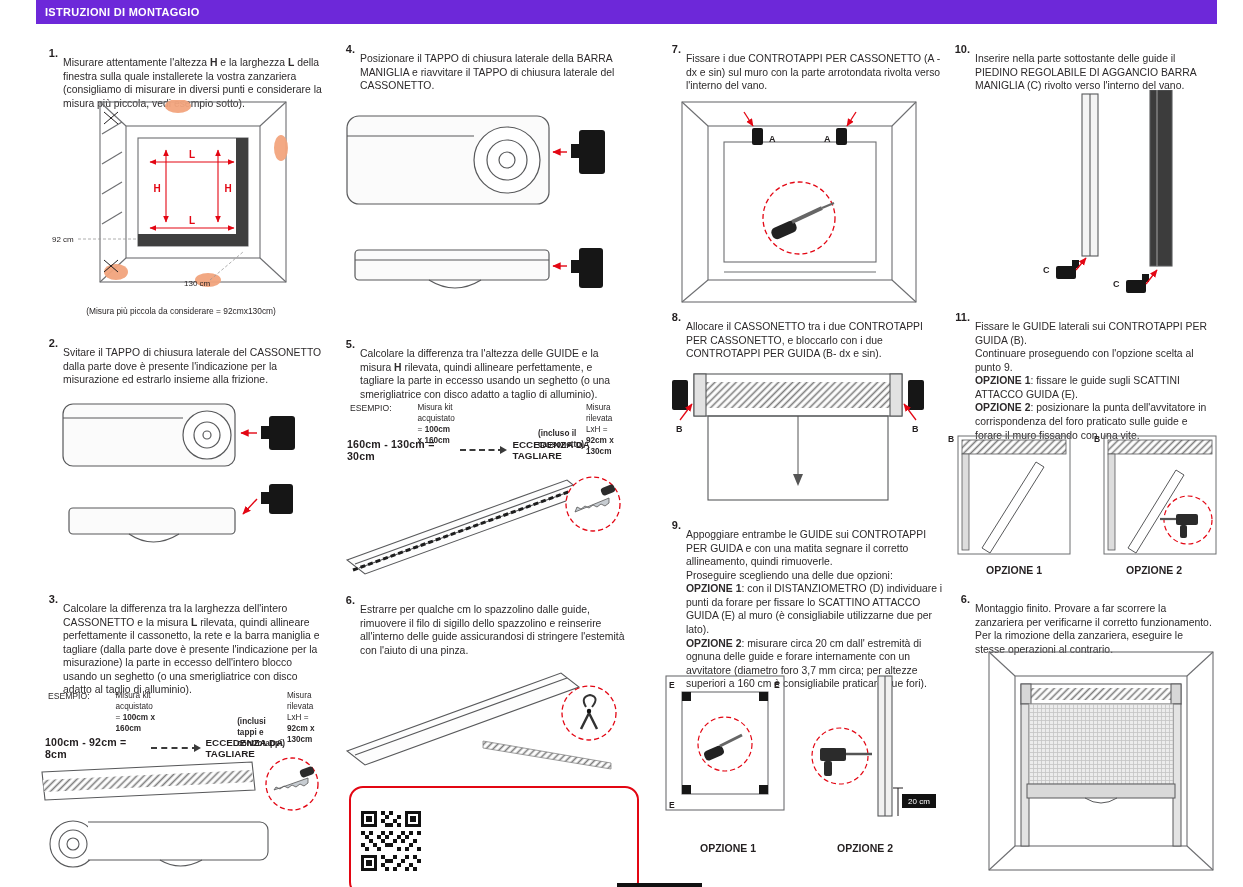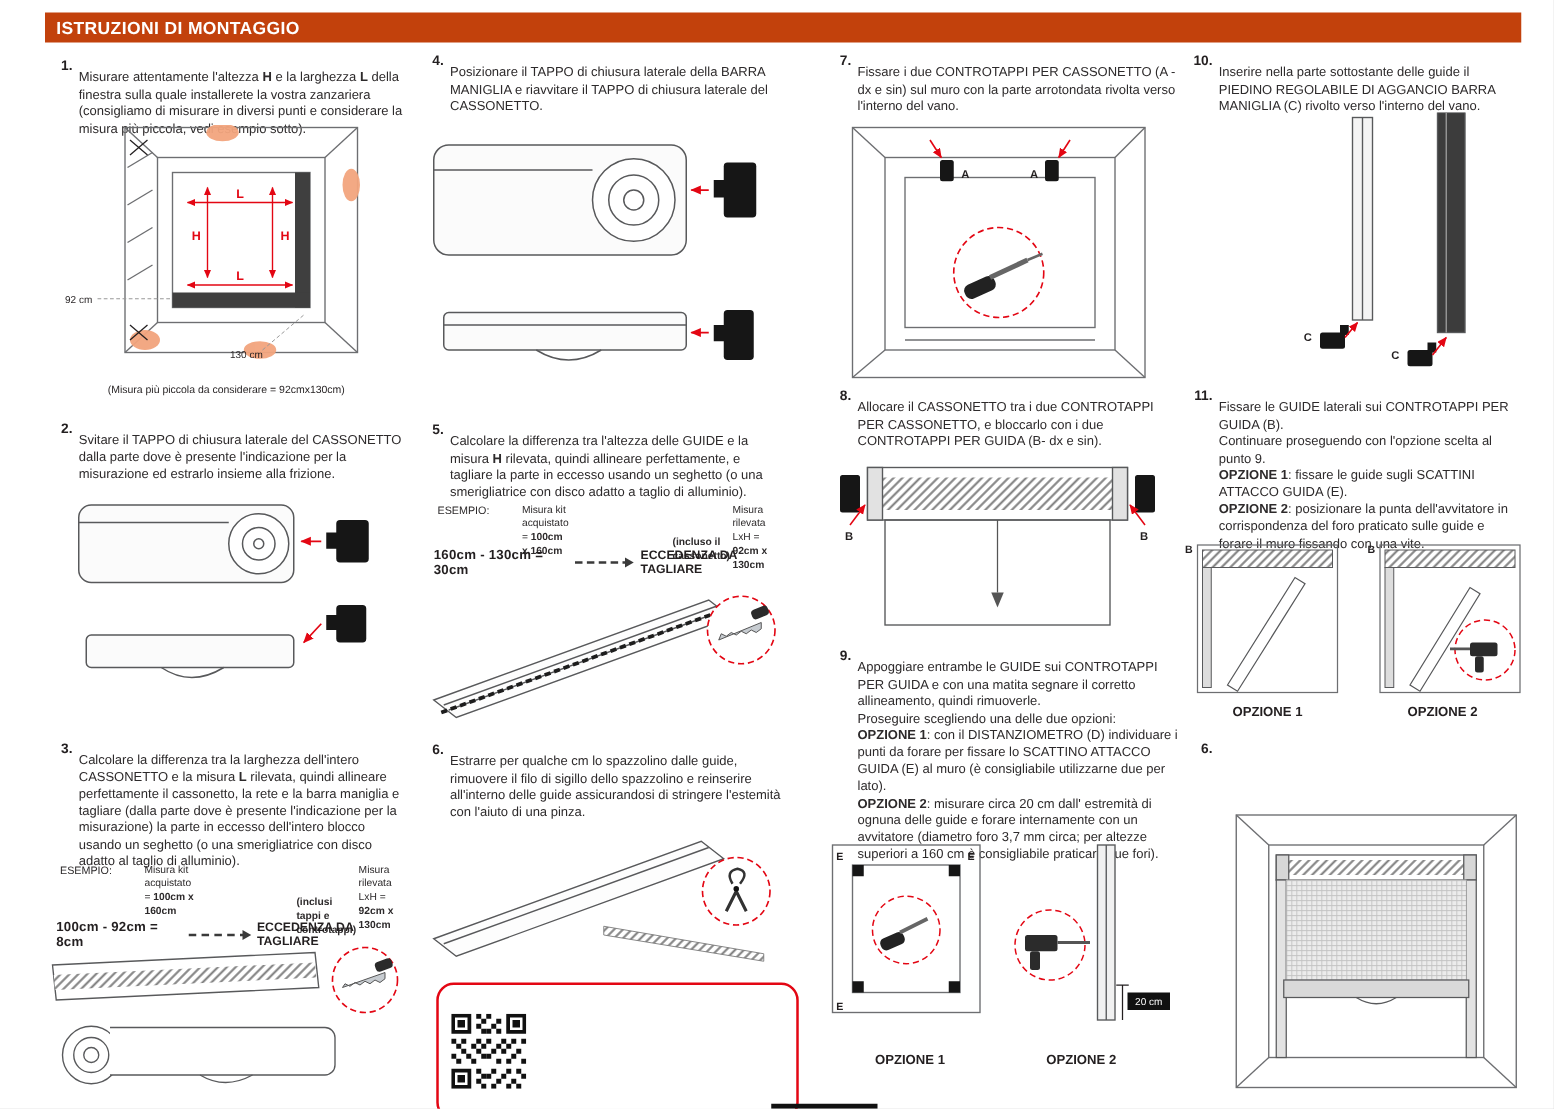--- a/index.html
+++ b/index.html
@@ -1,19 +1,19 @@
 <!DOCTYPE html>
 <html><head>
 <meta charset="utf-8">
 <style>
   html,body{margin:0;padding:0;}
   body{font-family:"Liberation Sans",sans-serif;background:#9a9a9a;}
   .page{position:relative;width:1243px;height:887px;background:#ffffff;overflow:hidden;margin:0 auto;box-shadow:0 0 0 1px #cfcfcf;}
-  .header-bar{position:absolute;left:36px;top:10px;width:1172px;height:24px;background:#c2410c;color:#fff;
-    font-weight:bold;font-size:14px;line-height:24px;padding-left:9px;letter-spacing:.3px;}
+  .header-bar{position:absolute;left:36px;top:0;width:1172px;height:24px;background:#6d28d9;color:#fff;
+    font-weight:bold;font-size:11px;line-height:24px;padding-left:9px;letter-spacing:.3px;}
   .step{position:absolute;display:flex;gap:5px;}
   .step .num{flex:0 0 18px;text-align:right;font-weight:bold;font-size:11px;line-height:1.3;color:#231f20;}
   .step .txt{font-size:10.4px;line-height:1.3;color:#2d2a2b;}
   .step .txt b{font-weight:bold;}
   .ill{position:absolute;}
   .caption{position:absolute;font-size:8.4px;color:#231f20;text-align:center;}
   .esempio{position:absolute;display:flex;gap:26px;font-size:8.2px;color:#2d2a2b;}
   .es-label{font-size:8.6px;padding-top:1px;}
   .es-rows{display:flex;flex-direction:row;gap:2px;line-height:1.35;}
   .es-note{padding-left:80px;font-weight:bold;margin-top:26px;}
@@ -496,20 +496,21 @@
       <rect x="232" y="95" width="7" height="13" rx="2" fill="#2b2b2b"></rect>
       <line x1="228" y1="89" x2="212" y2="89" stroke="#555" stroke-width="2.2"></line>
     </g>
   </svg>
 
   <div class="opt-label" style="left:969px;top:564px">OPZIONE 1</div>
   <div class="opt-label" style="left:1109px;top:564px">OPZIONE 2</div>
 
   <div class="step" style="left:952px;top:592px;width:262px">
     <span class="num">6.</span>
+    <p class="txt">Montaggio finito. Provare a far scorrere la zanzariera per verificarne il corretto funzionamento.<br>Per la rimozione della zanzariera, eseguire le stesse operazioni al contrario.</p>
   </div>
 
   <svg class="ill" style="left:985px;top:648px" width="232" height="226" viewBox="0 0 232 226">
     <g stroke="#6d6e71" stroke-width="1.1" fill="none">
       <rect x="4" y="4" width="224" height="218"></rect>
       <rect x="30" y="28" width="172" height="170"></rect>
       <line x1="4" y1="4" x2="30" y2="28"></line>
         <line x1="228" y1="4" x2="202" y2="28"></line>
       <line x1="4" y1="222" x2="30" y2="198"></line>
         <line x1="228" y1="222" x2="202" y2="198"></line>

